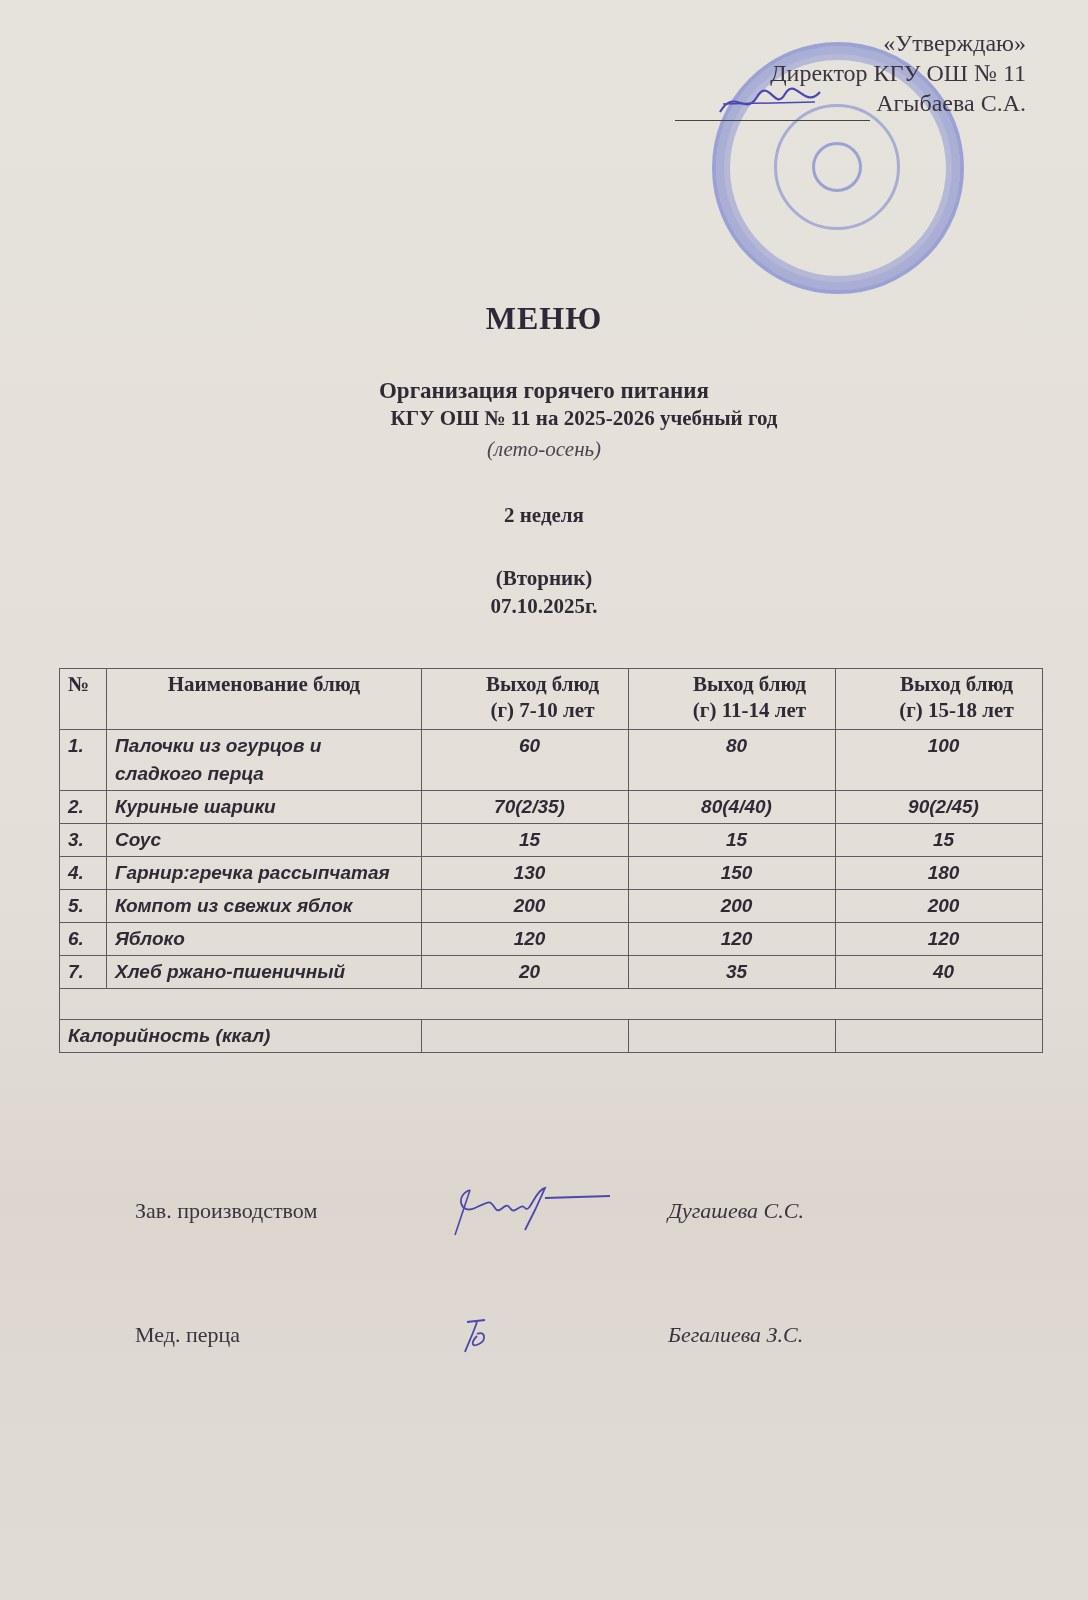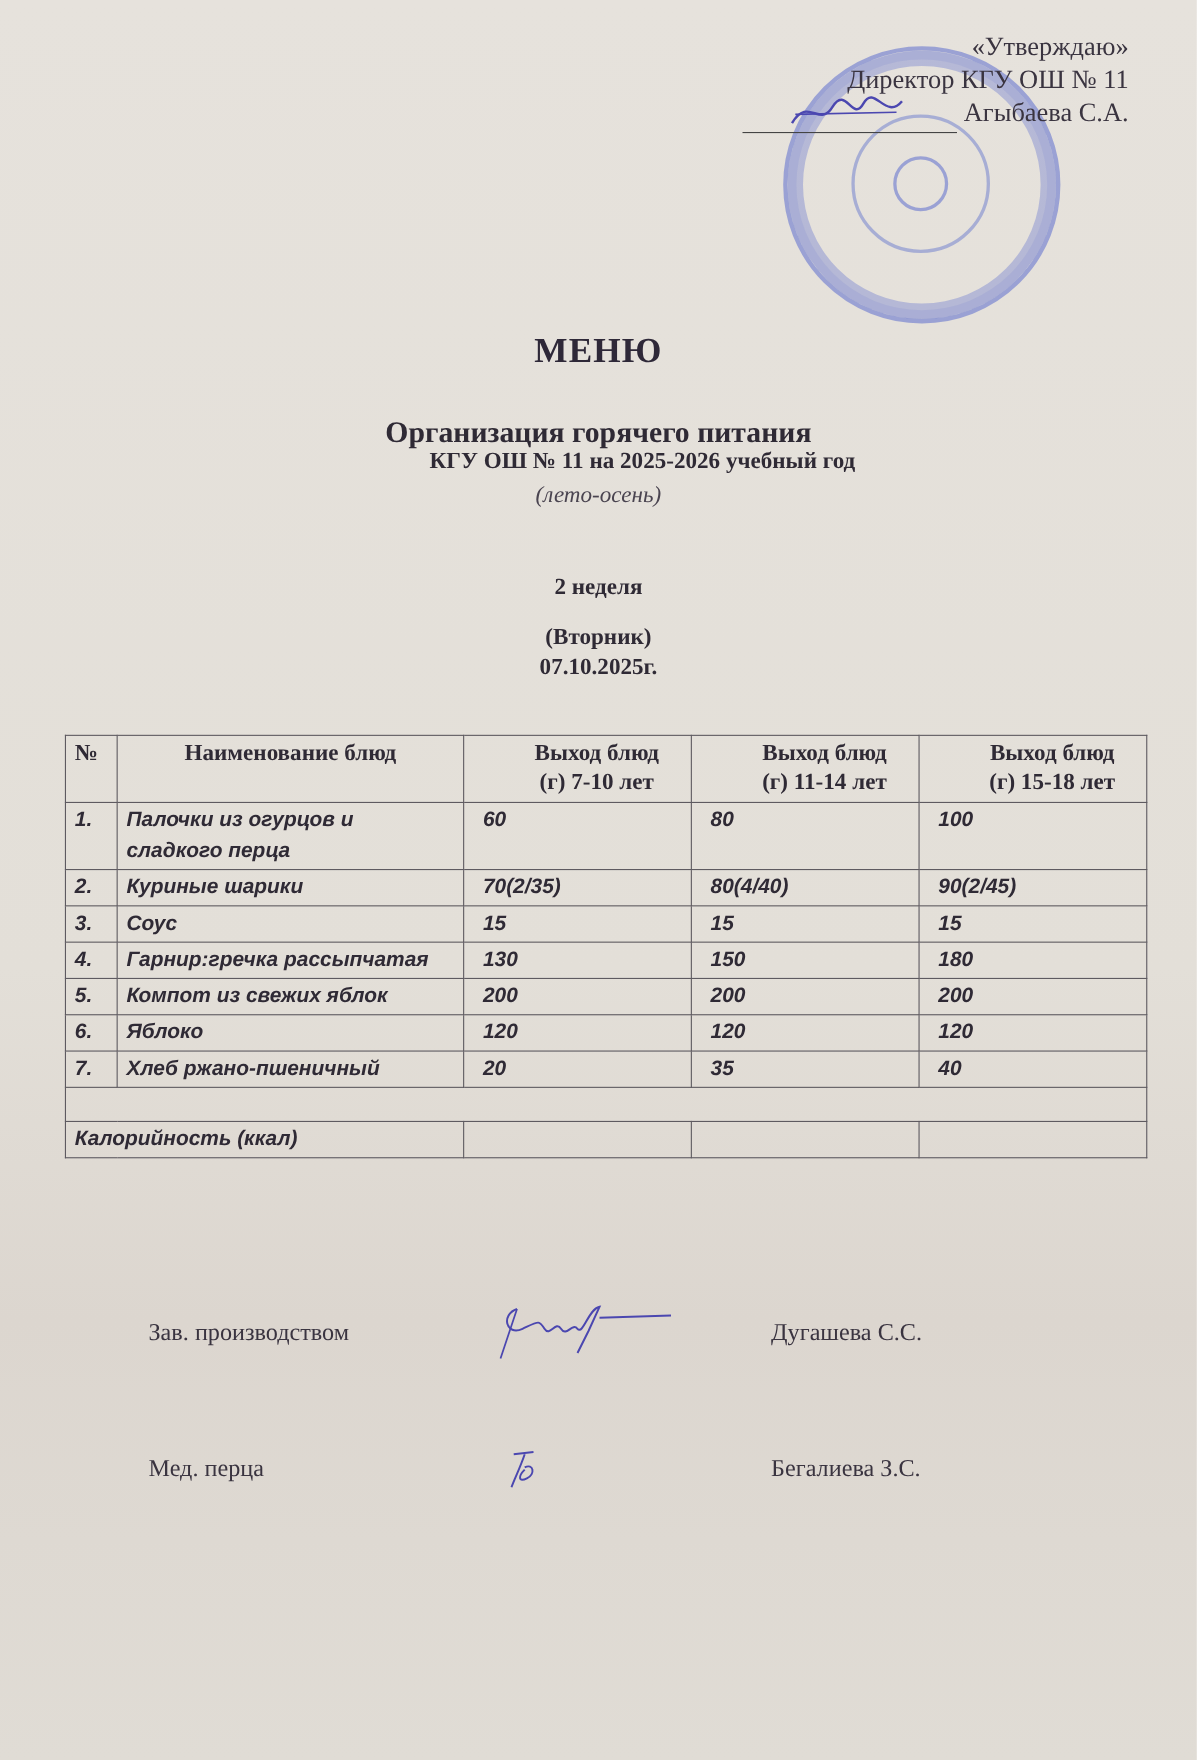--- a/index.html
+++ b/index.html
@@ -26,51 +26,51 @@
     position:absolute; left:58px; top:58px; width:120px; height:120px; border-radius:50%;
     border:3px solid rgba(92,110,205,0.45);
   }
   .stamp .core {
     position:absolute; left:96px; top:96px; width:44px; height:44px; border-radius:50%;
     border:3px solid rgba(92,110,205,0.55);
   }
   .director-sig { position:absolute; left:715px; top:82px; z-index:3; }
   .header { position:absolute; left:0; width:1088px; text-align:center; }
   .title { top:300px; font-size:32px; font-weight:bold; color:#2e2838; letter-spacing:1px; }
-  .sub1 { top:378px; font-size:27px; font-weight:bold; }
+  .sub1 { top:378px; font-size:23px; font-weight:bold; }
   .sub2 { top:406px; font-size:21px; font-weight:bold;margin-left:40px; }
   .season { top:437px; font-size:21px; font-style:italic; color:#4a4450; }
-  .week { top:503px; font-size:21px; font-weight:bold;margin-top:18px; }
+  .week { top:503px; font-size:21px; font-weight:bold; }
   .day { top:566px; font-size:21px; font-weight:bold; }
   .date { top:594px; font-size:21px; font-weight:bold; }
 
   table.menu {
     position:absolute; left:59px; top:668px; width:984px;
     border-collapse:collapse; color:#2f2a35;
   }
   table.menu td, table.menu th { border:1.5px solid #5e5a60; padding:2px 8px; }
   table.menu th {
     font-family:"Liberation Serif", serif; font-weight:bold; font-size:21px;
     line-height:26px; height:56px; vertical-align:top; padding-top:2px;
   }
   table.menu th.num { width:30px; text-align:left; }
   table.menu th.name { text-align:center; }
   table.menu th.col { width:155px; text-align:center;padding-left:43px; }
   table.menu td {
     font-family:"Liberation Sans", sans-serif; font-style:italic; font-weight:bold;
     font-size:19px; line-height:28px; height:26px; vertical-align:top;
   }
   table.menu td.num { text-align:left; }
-  table.menu td.val { text-align:left;padding-left:17px; }
+  table.menu td.val { text-align:center;padding-left:17px; }
   table.menu tr.r1 td { height:56px; }
   .footer-row {
     position:absolute; left:0; width:1088px; font-size:22px; color:#3a3440;
   }
   .footer-row .role { position:absolute; left:135px; }
-  .footer-row .person { position:absolute; left:701px; }
+  .footer-row .person { position:absolute; left:668px;font-style:italic; }
   .footer-row .sig { position:absolute; left:450px; top:-18px; }
   .f1 { top:1198px; }
   .f2 { top:1322px; }
 </style>
 </head>
 <body>
 
 <div class="stamp">
   <div class="inner"></div>
   <div class="core"></div>

